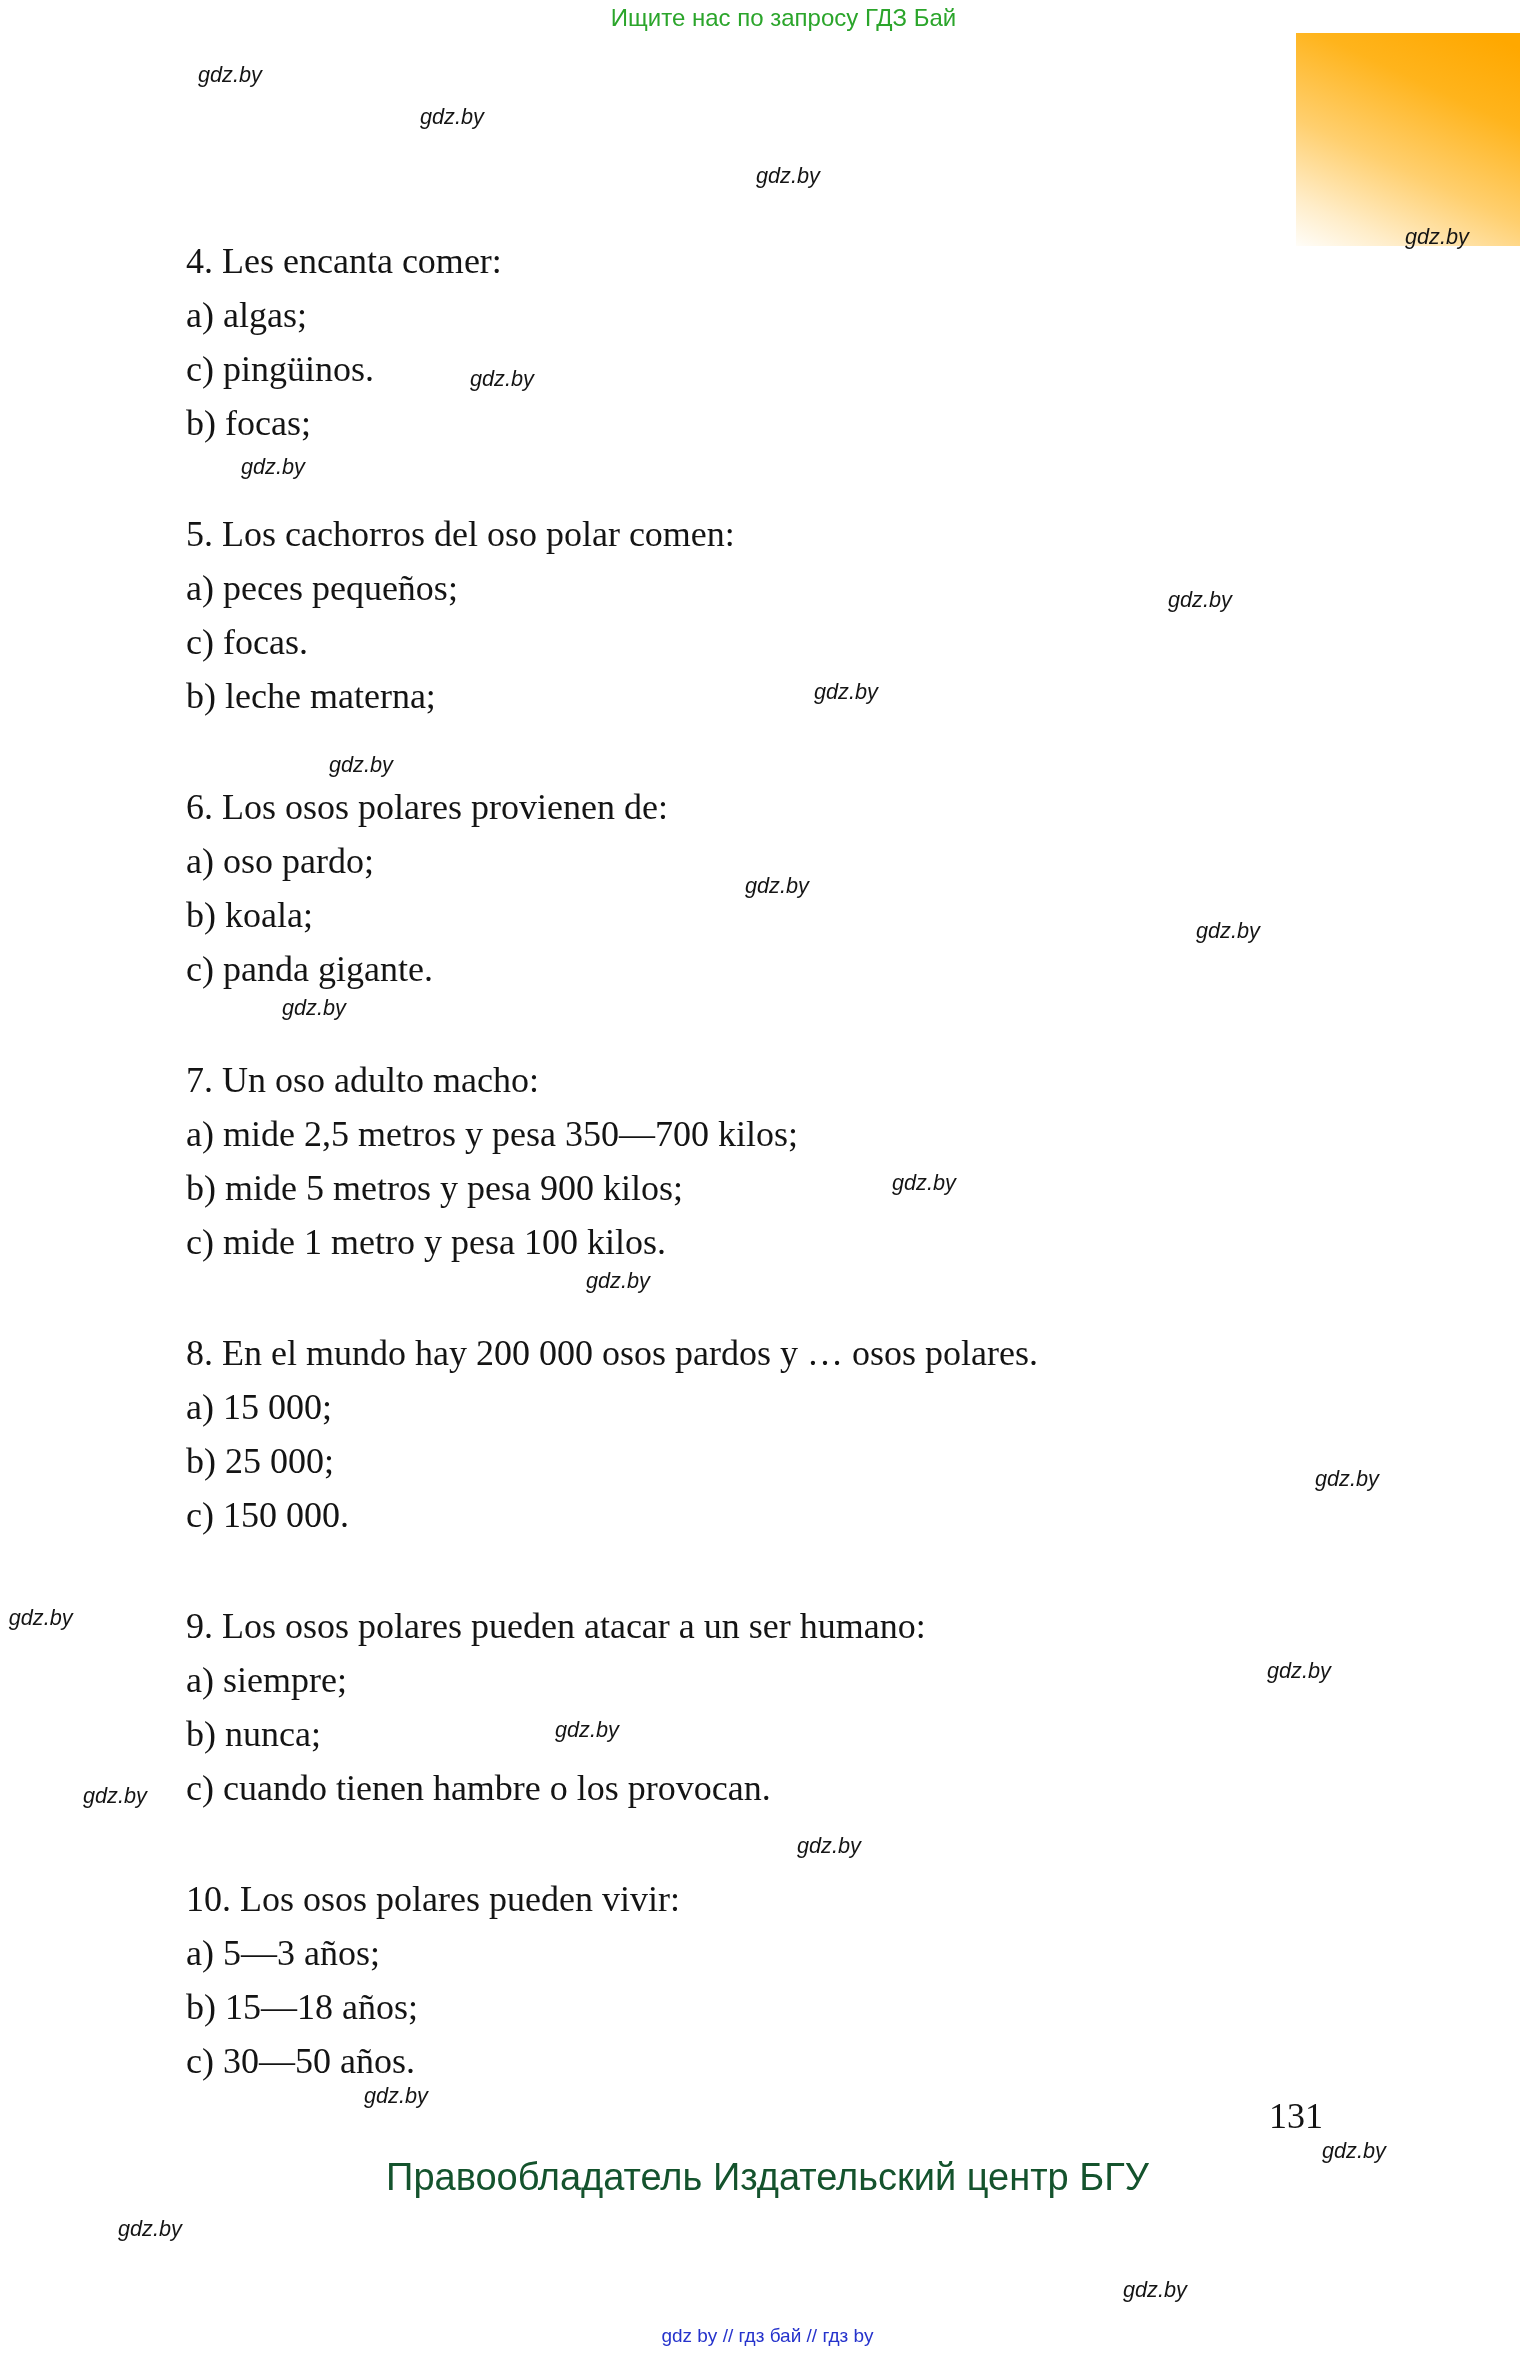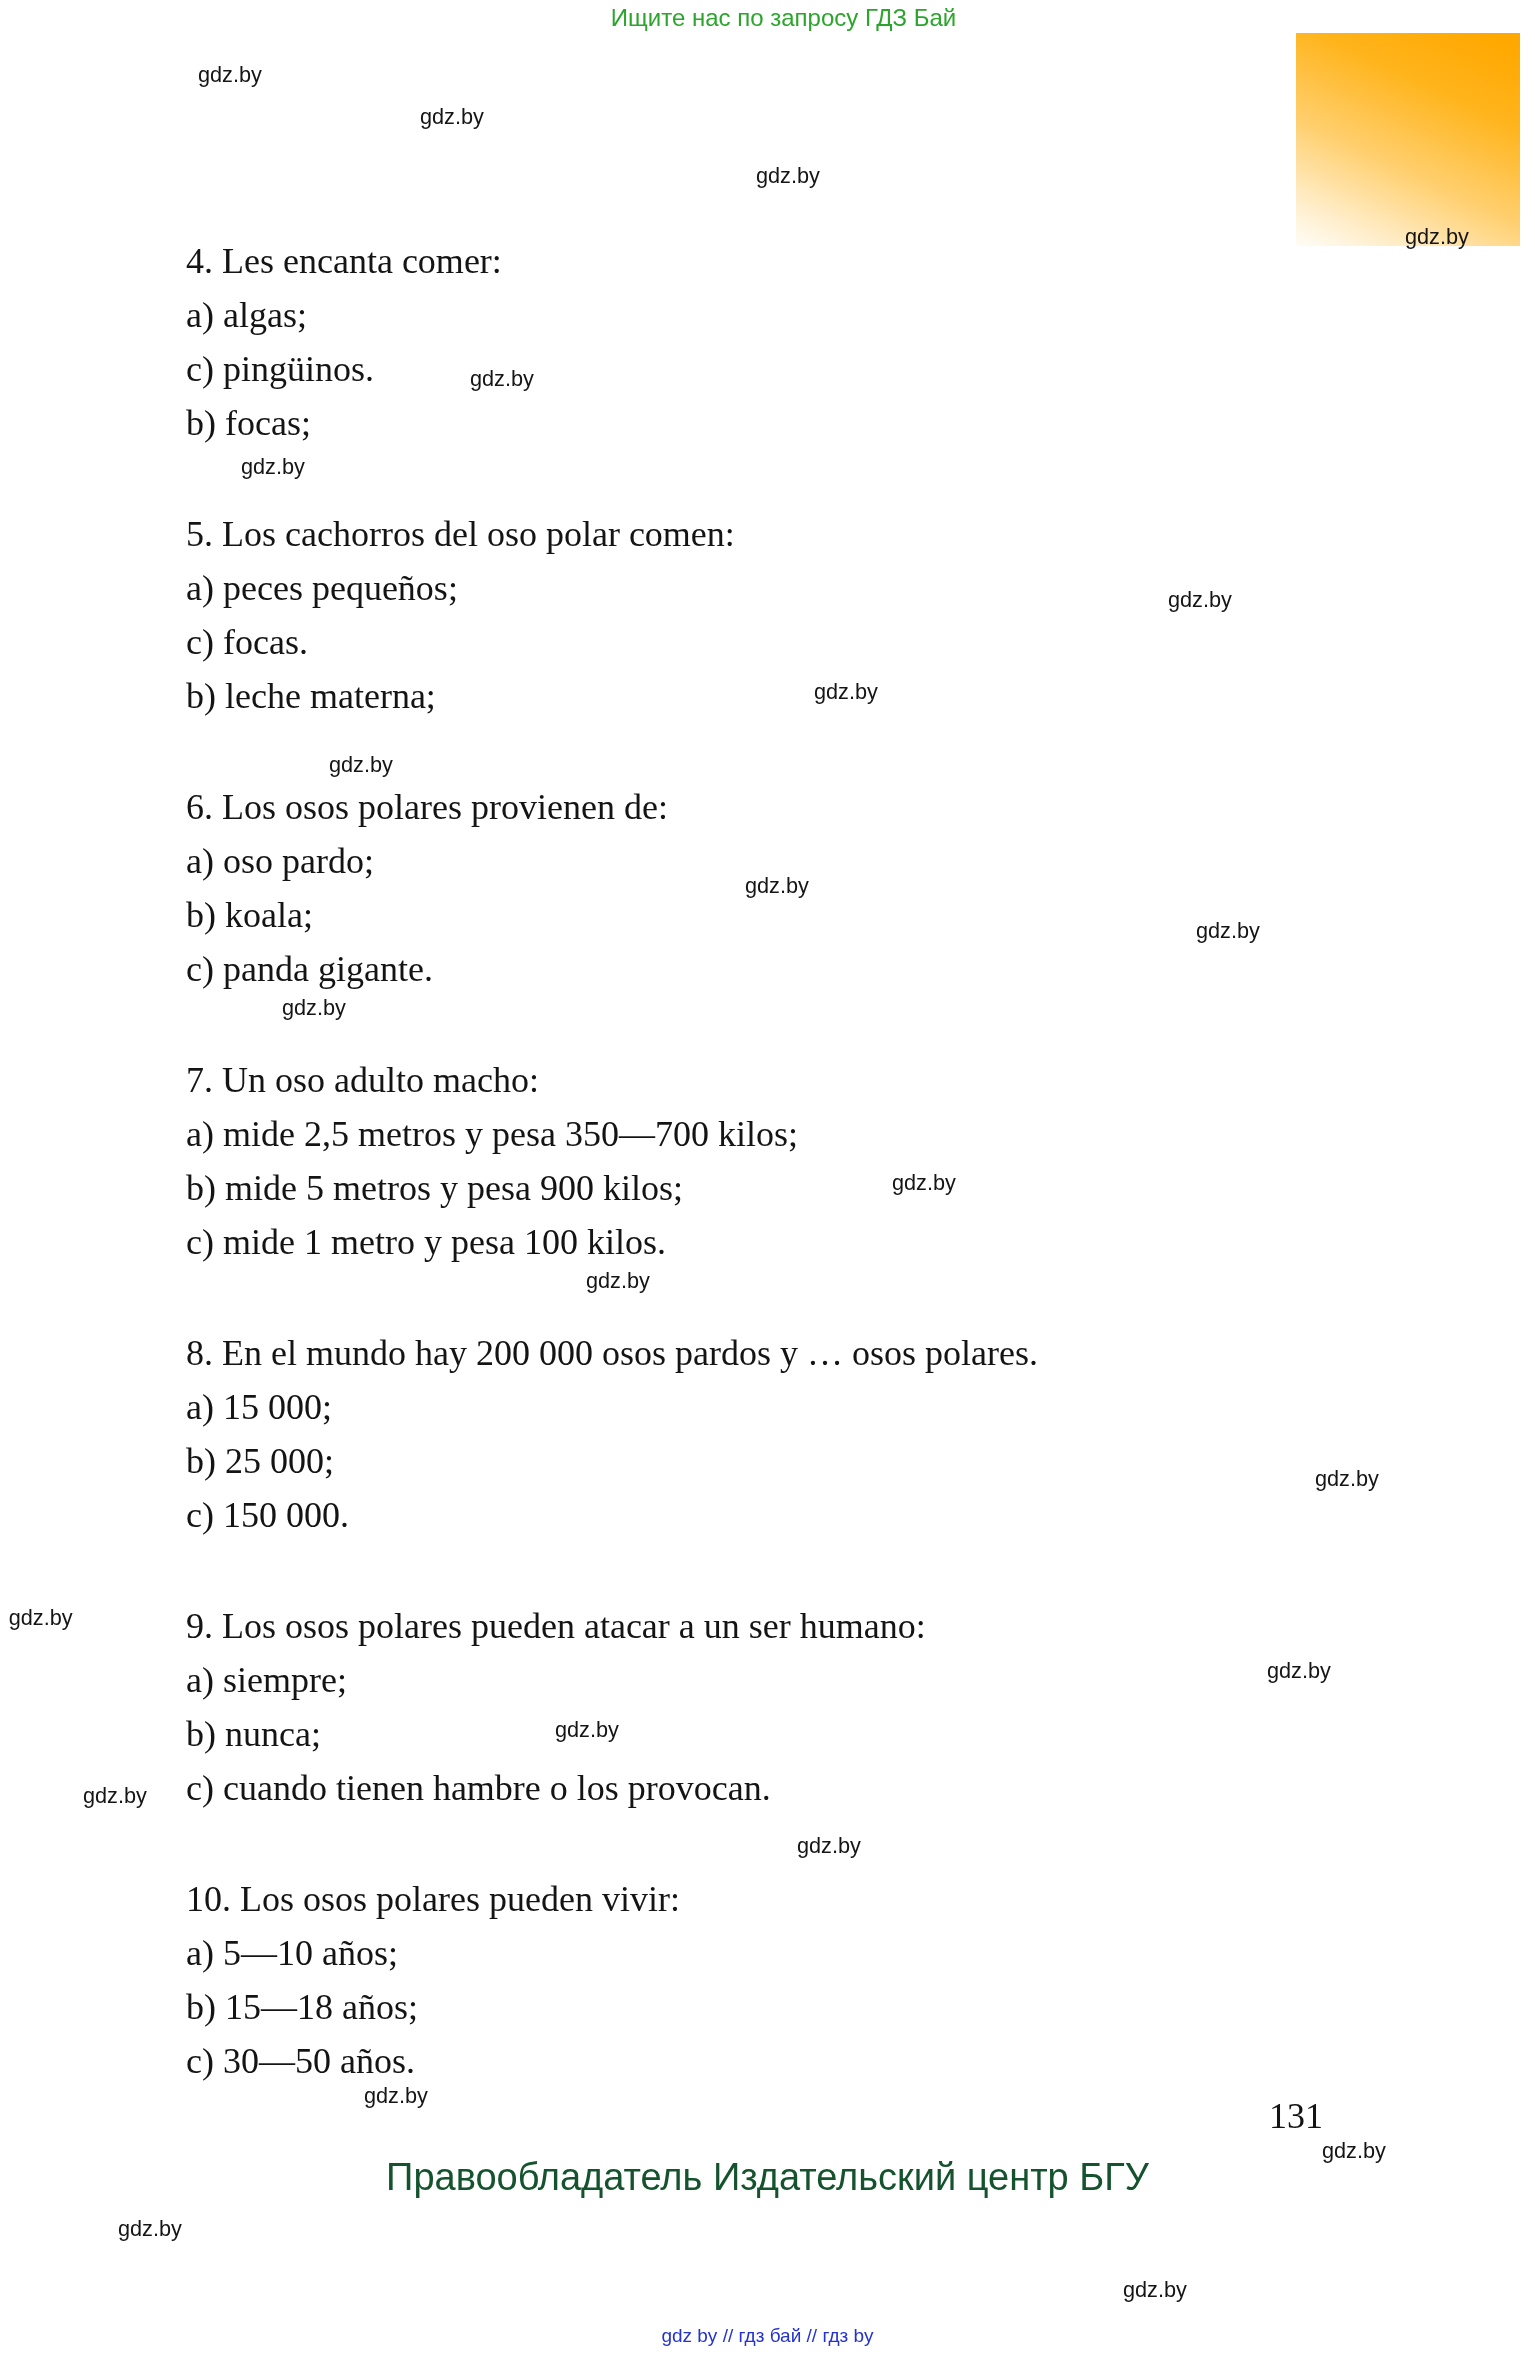--- a/index.html
+++ b/index.html
@@ -24,21 +24,21 @@
   }
   .orange-block {
     position: absolute;
     left: 1296px;
     top: 33px;
     width: 224px;
     height: 213px;
     background: linear-gradient(205deg, #ffa800 5%, #ffb41c 30%, #ffcf6e 60%, #ffedc9 85%, #fffdf8 100%);
     z-index: 1;
   }
-  #watermark-layer { position: absolute; inset: 0; z-index: 2; }
+  #watermark-layer { position: absolute; inset: 0; z-index: 2; font-style: italic; }
   .wm {
     position: absolute;
     font-family: "Liberation Sans", sans-serif;
     font-size: 21.7px;
     color: #151515;
     white-space: nowrap;
   }
   .content {
     position: absolute;
     left: 186px;
@@ -161,21 +161,21 @@
 
     <section class="question">
       <div class="q-title">9. Los osos polares pueden atacar a un ser humano:</div>
       <div class="q-option">a) siempre;</div>
       <div class="q-option">b) nunca;</div>
       <div class="q-option">c) cuando tienen hambre o los provocan.</div>
     </section>
 
     <section class="question">
       <div class="q-title">10. Los osos polares pueden vivir:</div>
-      <div class="q-option">a) 5—10 años;</div>
+      <div class="q-option">a) 5—3 años;</div>
       <div class="q-option">b) 15—18 años;</div>
       <div class="q-option">c) 30—50 años.</div>
     </section>
 
   </main>
 
   <div class="page-number">131</div>
 
   <div class="publisher">Правообладатель Издательский центр БГУ</div>
 

